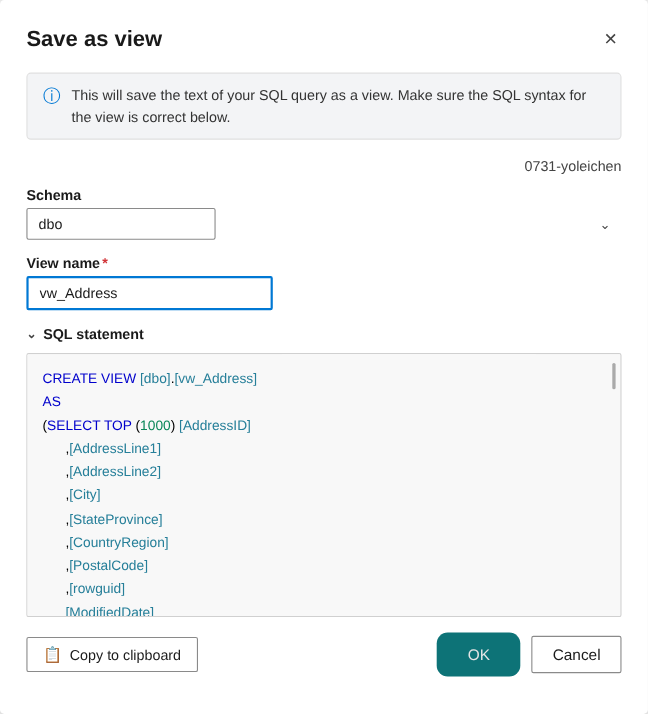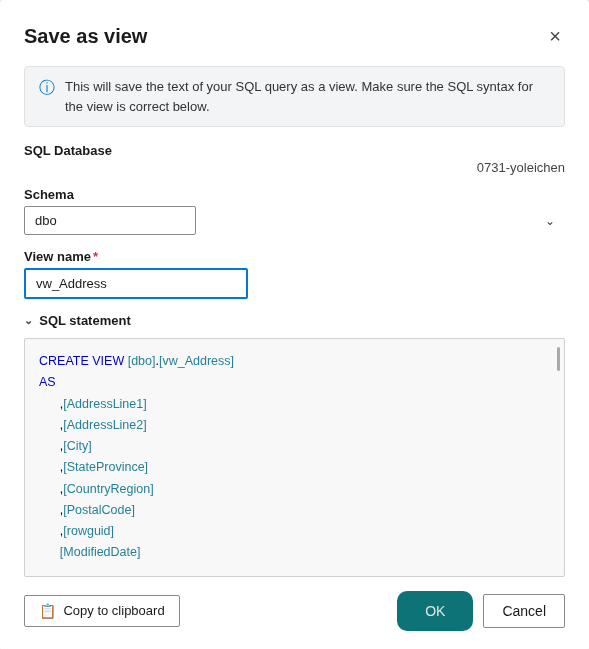--- a/index.html
+++ b/index.html
@@ -224,21 +224,20 @@
   <div class="dialog-header">
     <span class="dialog-title">Save as view</span>
     <button class="close-btn">×</button>
   </div>
 
   <div class="info-banner">
     <span class="info-icon">ⓘ</span>
     <span class="info-text">This will save the text of your SQL query as a view. Make sure the SQL syntax for the view is correct below.</span>
   </div>
 
-  <div class="field-label">SQL Database</div>
   <div class="field-value">0731-yoleichen</div>
 
   <div class="label">Schema</div>
   <div class="select-wrapper">
     <select class="select-box">
       <option>dbo</option>
     </select>
     <span class="select-chevron">⌄</span>
   </div>
 
@@ -249,20 +248,21 @@
 
   <div class="sql-section-header">
     <span class="chevron-icon">⌄</span>
     <span>SQL statement</span>
   </div>
 
   <div class="sql-editor">
     <div class="scrollbar-hint"></div>
     <span class="sql-line"><span class="kw">CREATE VIEW </span><span class="col">[dbo]</span><span>.</span><span class="col">[vw_Address]</span></span>
     <span class="sql-line"><span class="kw">AS</span></span>
+    <span class="sql-line"><span>(</span><span class="kw">SELECT TOP </span><span>(</span><span class="num">1000</span><span>) </span><span class="col">[AddressID]</span></span>
     <span class="sql-line"><span>      ,</span><span class="col">[AddressLine1]</span></span>
     <span class="sql-line"><span>      ,</span><span class="col">[AddressLine2]</span></span>
     <span class="sql-line"><span>      ,</span><span class="col">[City]</span></span>
     <span class="sql-line"><span>      ,</span><span class="col">[StateProvince]</span></span>
     <span class="sql-line"><span>      ,</span><span class="col">[CountryRegion]</span></span>
     <span class="sql-line"><span>      ,</span><span class="col">[PostalCode]</span></span>
     <span class="sql-line"><span>      ,</span><span class="col">[rowguid]</span></span>
     <span class="sql-line"><span>      </span><span class="col">[ModifiedDate]</span></span>
   </div>
 

